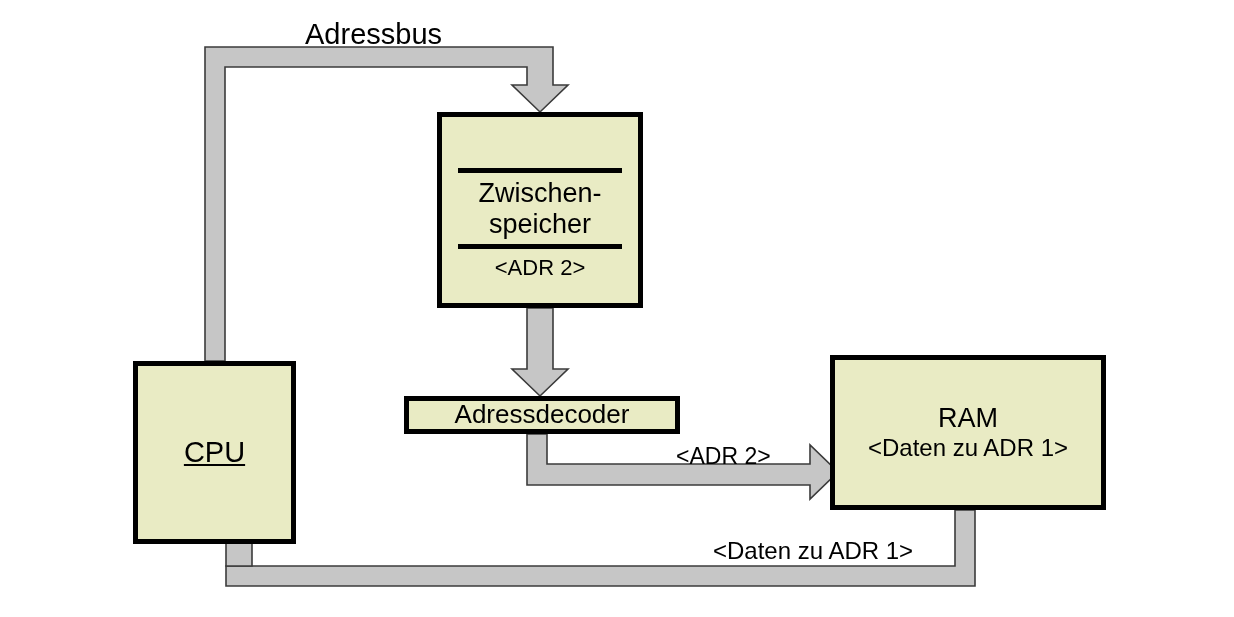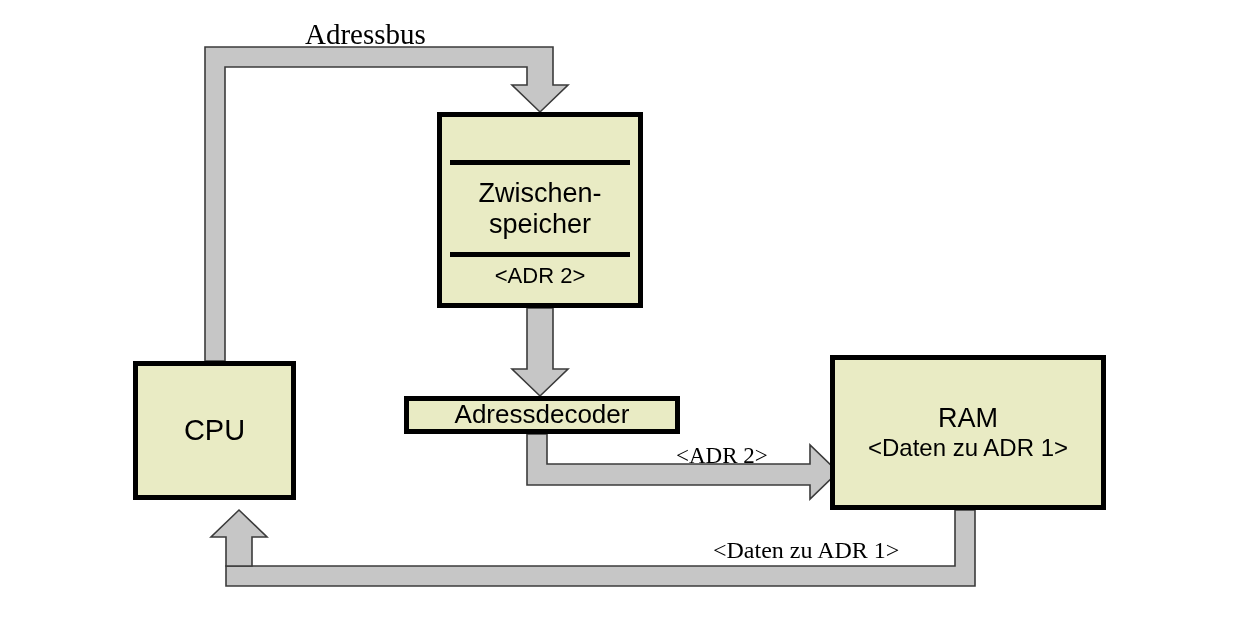--- a/index.html
+++ b/index.html
@@ -36,36 +36,37 @@
     color: #000000;
     text-align: center;
     line-height: 1.12;
     white-space: pre-line;
   }
   
   #cpu {
     left: 133px;
     top: 361px;
     width: 163px;
-    height: 139px;
-    display: flex;
-    align-items: center;
-    justify-content: center;
+    height: 183px;
+    display: flex;
+    align-items: center;
+    justify-content: center;
+    text-decoration: underline;
   }
   #cpu .node-label { font-size: 29px; }
 
   
   #zwischenspeicher {
     left: 437px;
     top: 112px;
     width: 206px;
     height: 196px;
     display: flex;
     flex-direction: column;
-    padding: 8px;
+    padding: 16px;
   }
   .zs-cell {
     box-sizing: border-box;
     background: #e9ebc4;
     display: flex;
     align-items: center;
     justify-content: center;
     overflow: hidden;
   }
   #zs-top {
@@ -105,21 +106,21 @@
     align-items: center;
     justify-content: center;
     gap: 2px;
   }
   #ram .ram-title { font-size: 27px; }
   #ram .ram-row { font-size: 24px; }
 
   
   .free-label {
     position: absolute;
-    font-family: Liberation Serif, serif;
+    font-family: Liberation Sans, sans-serif;
     color: #000000;
     white-space: nowrap;
     z-index: 6;
   }
   #label-adressbus { left: 305px; top: 18px; font-size: 29px; }
   #label-adr2-ram  { left: 676px; top: 443px; font-size: 23px; }
   #label-datenbus  { left: 518px; top: 532px; font-size: 28px; }
   #label-daten-adr1{ left: 713px; top: 537px; font-size: 24px; }
 </style>
 </head>

